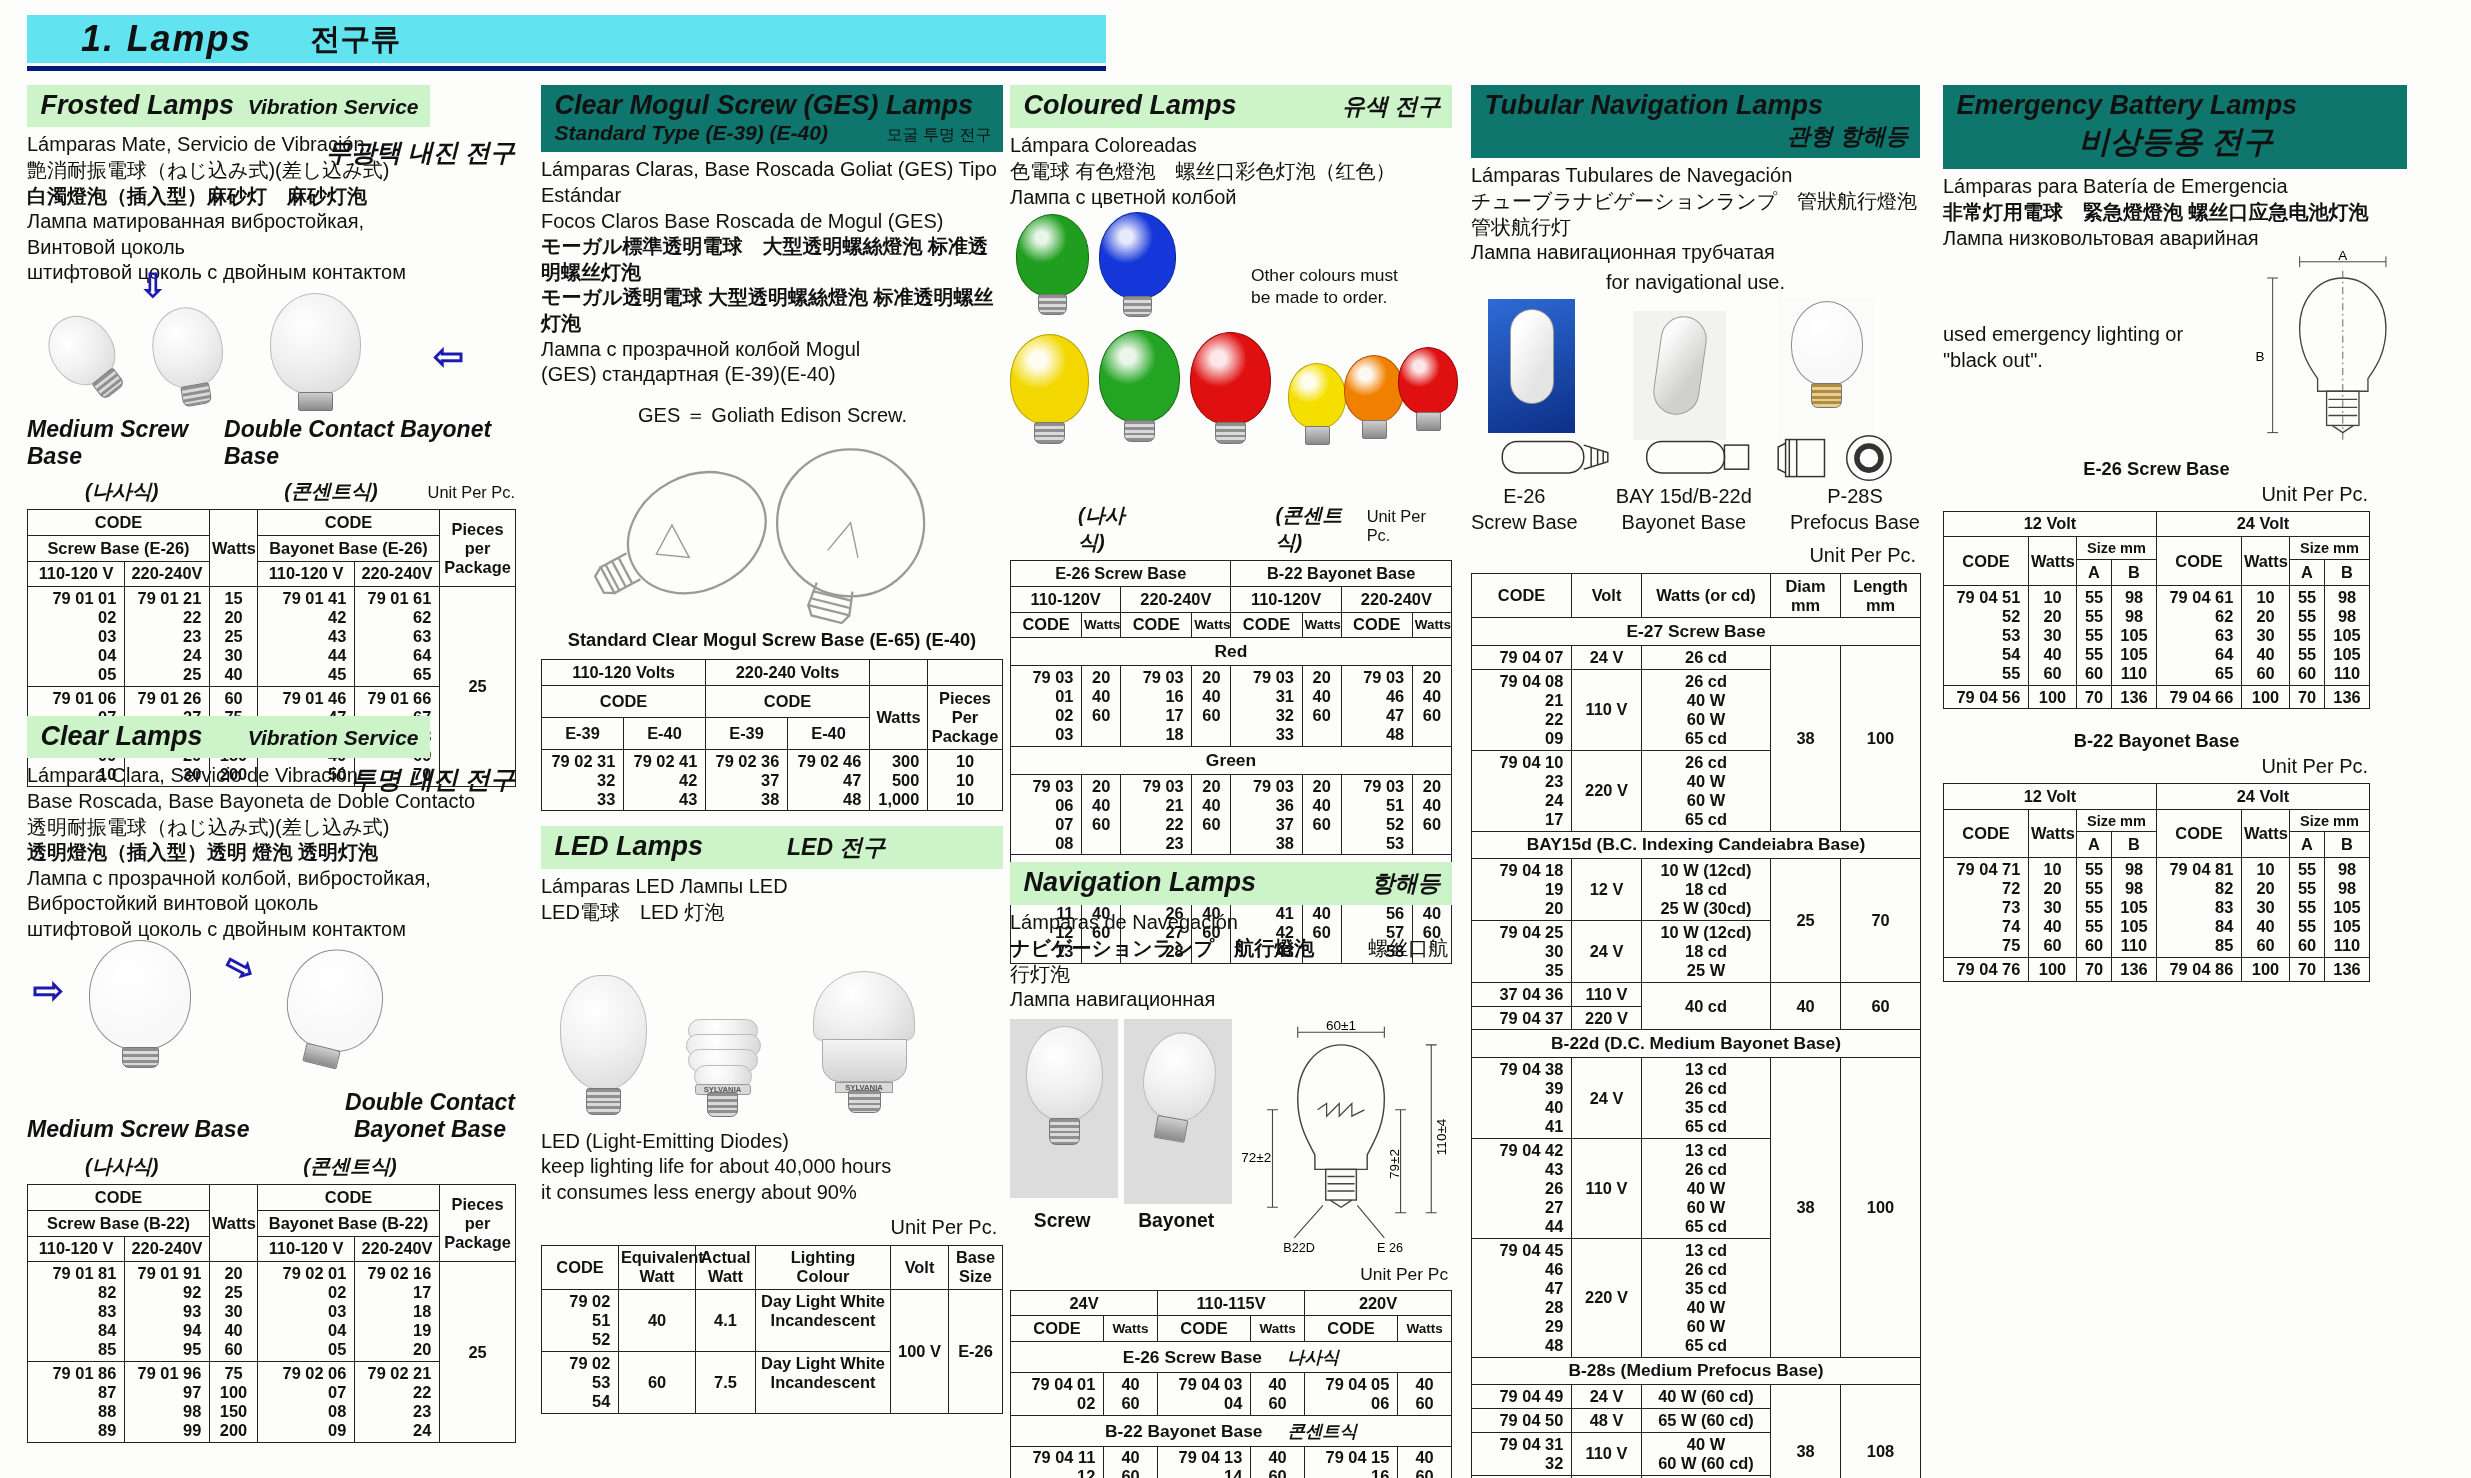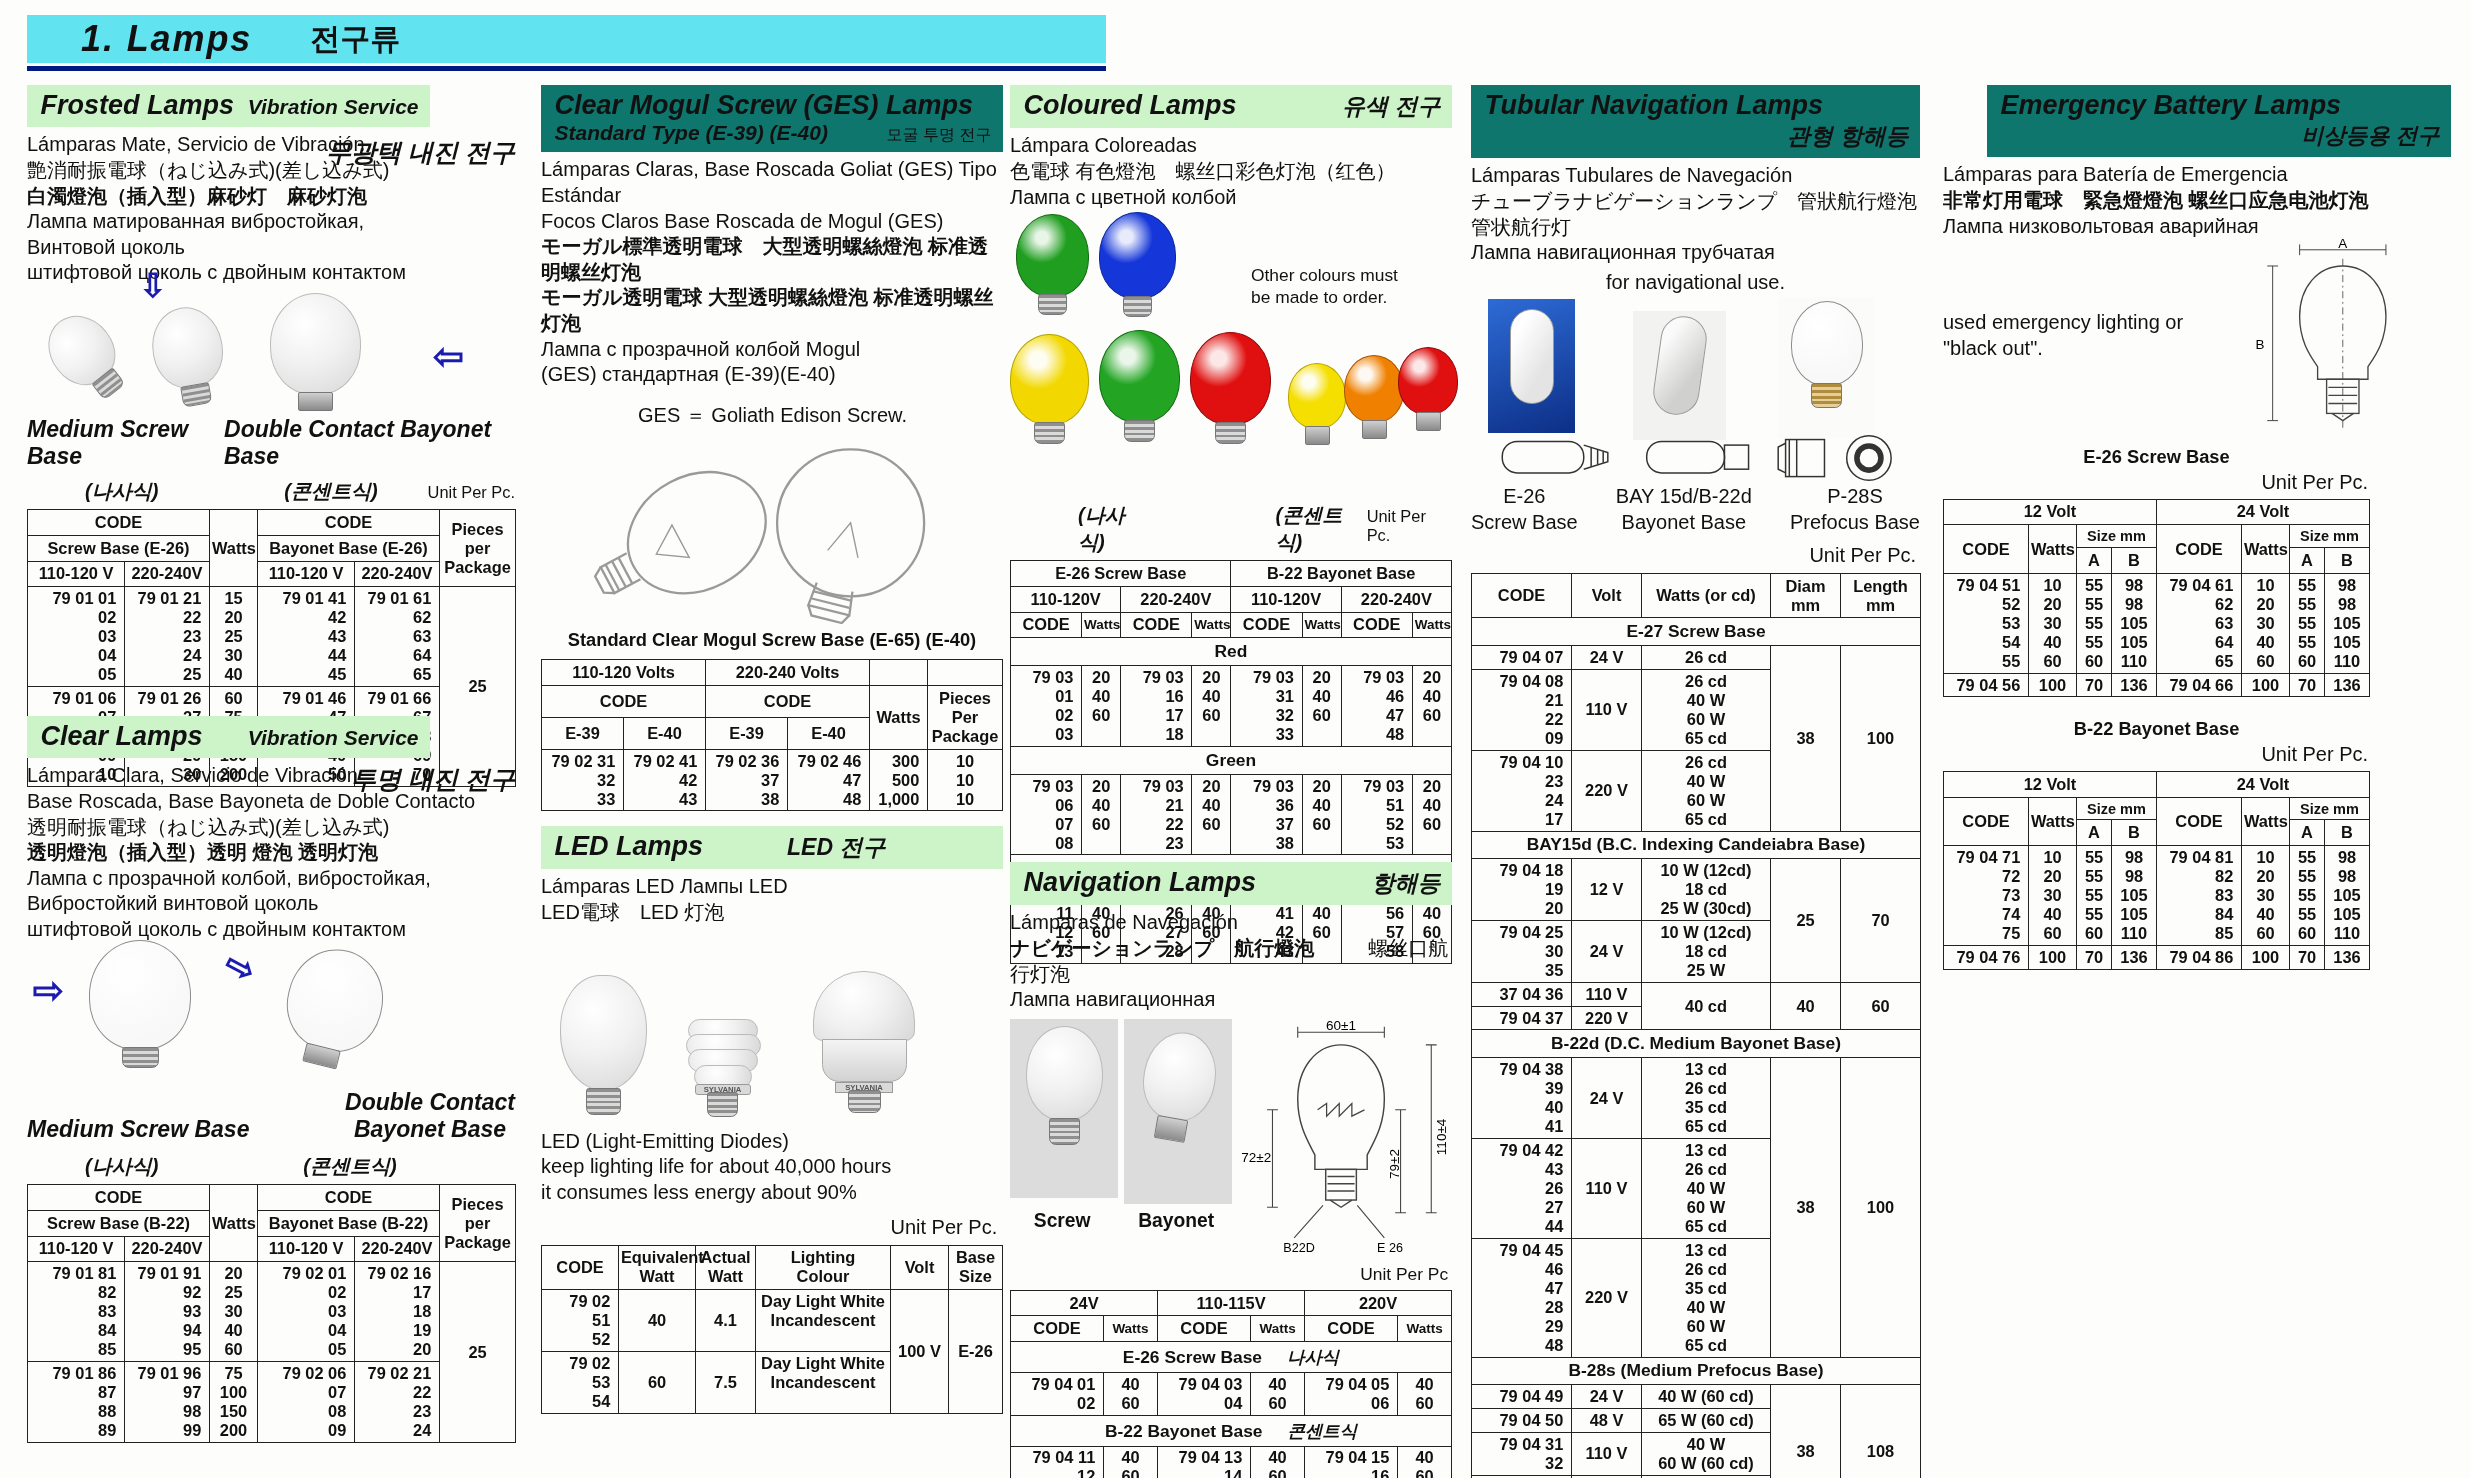--- a/index.html
+++ b/index.html
@@ -937,23 +937,23 @@
 34</td>
             <td class="mid">220 V</td>
             <td class="pre c">40 W
 65 W (60 cd)</td>
           </tr>
     </tbody>
       </table>
   </div>
 
   <div class="sec" style="left:1943px;top:85px;width:527px;">
-    <div class="sech2" style="width:439px;margin-left:44px;">
+    <div class="sech2" style="width:439px;">
       <div style="font-size:27px;font-weight:bold;font-style:italic;">Emergency Battery Lamps</div>
-      <div style="text-align:right;font-size:22px;font-weight:bold;font-style:italic;">비상등용 전구</div>
+      <div style="text-align:center;font-size:31px;font-weight:bold;font-style:italic;">비상등용 전구</div>
     </div>
     <div class="desc" style="width:454px;">
       <div class="dl">Lámparas para Batería de Emergencia</div>
       <div class="dl" style="font-weight:bold;">非常灯用電球　緊急燈燈泡 螺丝口应急电池灯泡</div>
       <div class="dl">Лампа низковольтовая аварийная</div>
     </div>
     <div style="display:flex;height:207px;">
       <div class="dl" style="margin-top:71px;width:290px;">used emergency lighting  or "black out".</div>
       <svg viewBox="0 0 210 228" width="189" height="205">
         <g fill="none" stroke="#444" stroke-width="1.5">

